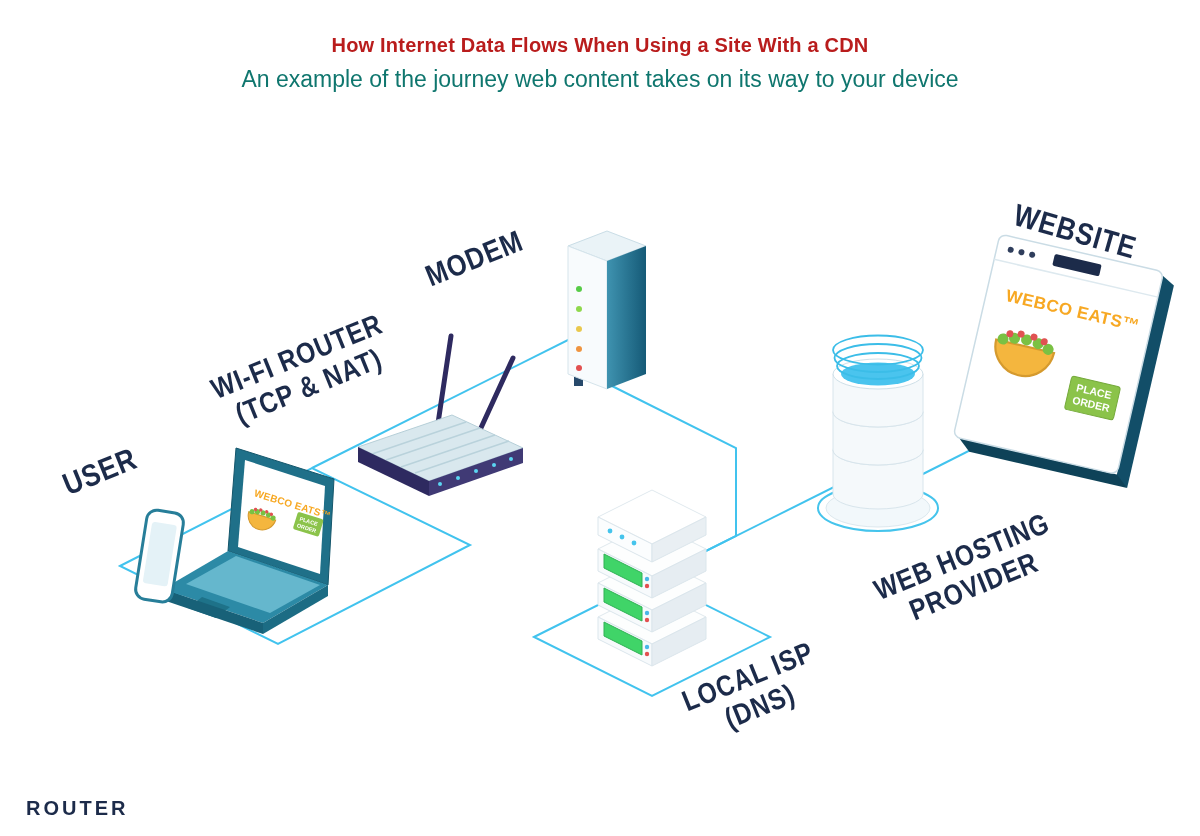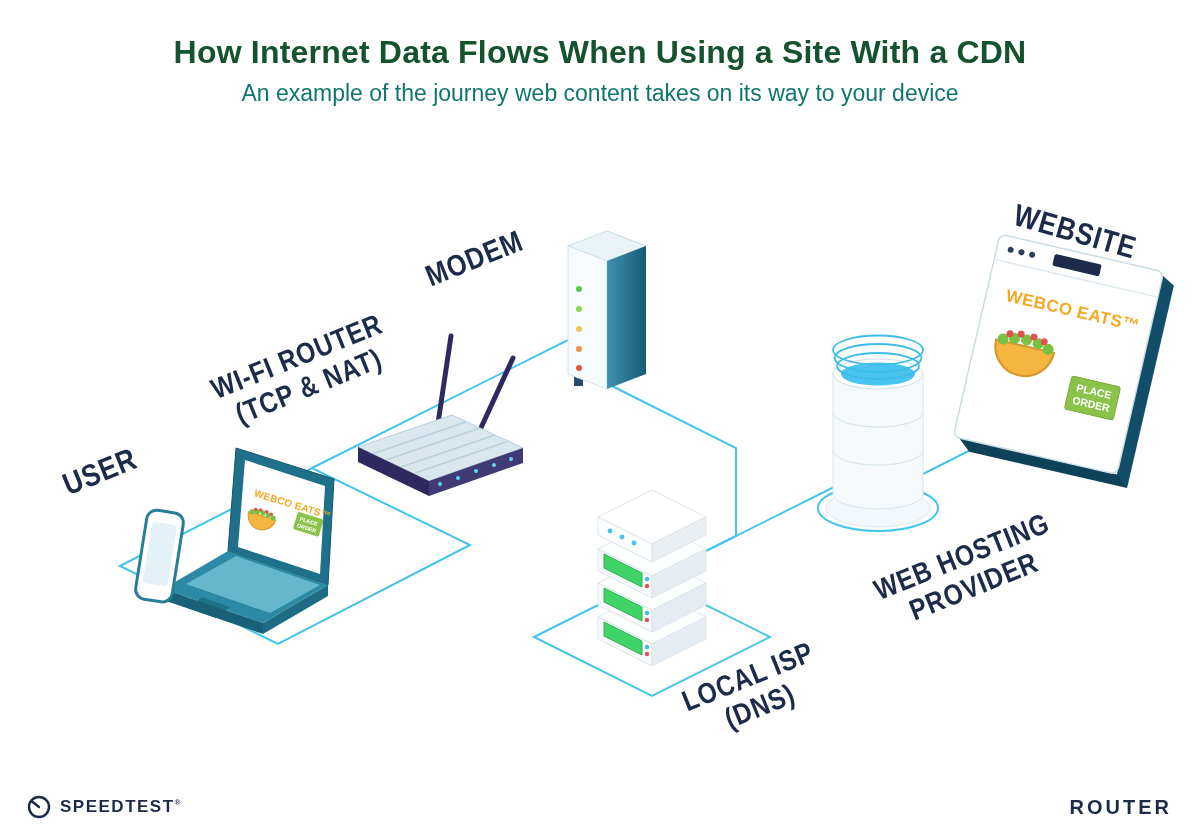--- a/index.html
+++ b/index.html
@@ -1,19 +1,19 @@
 <!DOCTYPE html>
 <html><head>
 <meta charset="utf-8">
 <style>
   html,body{margin:0;padding:0;background:#ffffff;}
   .canvas{position:relative;width:1200px;height:836px;background:#ffffff;overflow:hidden;
           font-family:"Liberation Sans", sans-serif;}
   .header{position:absolute;top:34px;left:0;right:0;text-align:center;z-index:5;}
-  .title{font-size:32px;font-weight:bold;color:#14532d;letter-spacing:.2px;}
+  .title{font-size:20px;font-weight:bold;color:#b91c1c;letter-spacing:.2px;}
   .subtitle{font-size:23px;font-weight:400;color:#0f766e;margin-top:9px;}
   .diagram-svg{position:absolute;left:0;top:0;z-index:1;}
   .node-label{position:absolute;z-index:4;font-weight:bold;color:#1c2b4a;text-align:center;
               line-height:1.1;letter-spacing:1px;white-space:nowrap;
               transform:translate(-50%,-50%) rotate(-22deg) scaleX(.85);}
   .node-label .l{display:block;}
   .lab-user{left:100px;top:472px;font-size:31px;}
   .lab-wifi{left:303px;top:372px;font-size:29px;}
   .lab-modem{left:474px;top:258px;font-size:30px;}
   .lab-isp{left:754px;top:692px;font-size:29px;}
@@ -233,23 +233,16 @@
   </div>
   <div class="node-label lab-hosting">
     <span class="l">WEB HOSTING</span>
     <span class="l">PROVIDER</span>
   </div>
   <div class="node-label lab-website">
     <span class="l">WEBSITE</span>
   </div>
 
   <div class="footer">
-    <div class="st-logo">
-      <svg width="26" height="26" viewBox="0 0 26 26">
-        <circle cx="13" cy="13" r="10" fill="none" stroke="#1c2b4a" stroke-width="2.4"></circle>
-        <line x1="13" y1="13" x2="5.5" y2="7" stroke="#1c2b4a" stroke-width="2.4" stroke-linecap="round"></line>
-      </svg>
-      <span class="st-text"><span>SPEEDTEST</span><span class="st-mark">®</span></span>
-    </div>
     <div class="ookla">ROUTER</div>
   </div>
 
 </div>
 
 </body></html>

